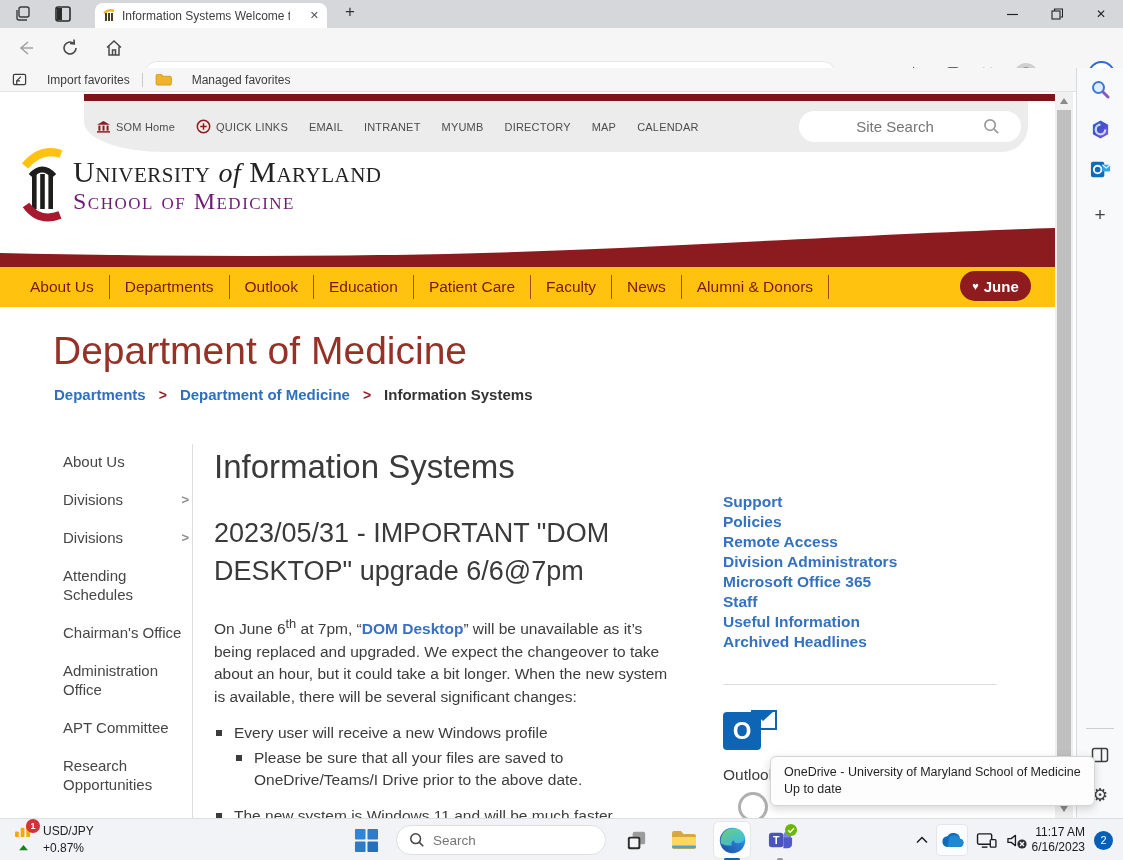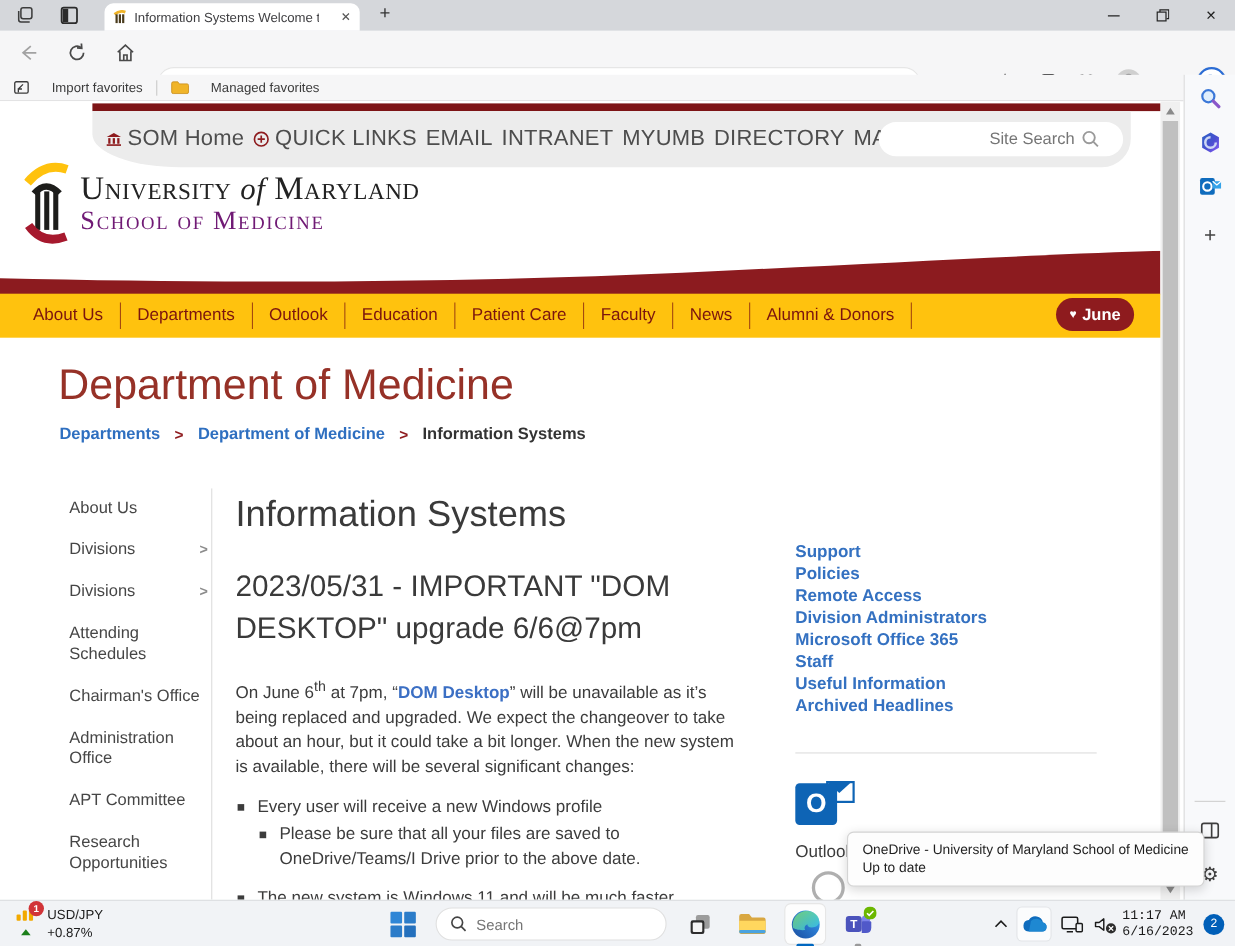--- a/index.html
+++ b/index.html
@@ -47,25 +47,25 @@
   .es-ico { position:absolute; left:50%; transform:translateX(-50%); width:22px; height:22px; display:flex; align-items:center; justify-content:center; }
   .es-plus { font-size:19px; color:#444; }
   .es-div { position:absolute; left:9px; top:660px; width:28px; height:1px; background:#cfcfcf; }
   .es-gear { font-size:18px; color:#3f3f3f; }
 
   
   .page { position:absolute; left:0; top:92px; width:1073px; height:726px; background:#fff; overflow:hidden; }
   .maroon-bar { position:absolute; left:84px; top:2px; width:971px; height:7px; background:#7d1416; }
   .util-box { position:absolute; left:84px; top:9px; width:944px; height:51px; background:#ececec;
     border-radius:0 0 26px 80px / 0 0 26px 30px; display:flex; align-items:center; padding-left:12px; }
-  .util-nav { display:flex; align-items:center; gap:8px; font-size:20px; color:#4d4d4d; }
+  .util-nav { display:flex; align-items:center; gap:21px; font-size:11px; color:#4d4d4d; }
   .util-item { display:flex; align-items:center; gap:5px; letter-spacing:.2px; white-space:nowrap; }
   .site-search { position:absolute; right:7px; top:10px; width:222px; height:31px; background:#fff; border-radius:16px;
     border:none; display:flex; align-items:center; }
-  .site-search input { border:none; outline:none; background:transparent; width:170px; text-align:right;
+  .site-search input { border:none; outline:none; background:transparent; width:170px; text-align:center;
     font-size:15px; color:#8f8f8f; padding-right:6px; margin-left:14px; font-family:"Liberation Sans",sans-serif; }
 
   .logo { position:absolute; left:22px; top:53px; display:flex; align-items:center; gap:9px; }
   .logo-text { font-family:"Liberation Serif", serif; color:#232323; }
   .logo-l1 { font-size:30px; font-variant:small-caps; letter-spacing:.5px; line-height:30px; }
   .logo-l1 .of { font-style:italic; font-variant:normal; font-size:28px; }
   .logo-l2 { font-size:24px; font-variant:small-caps; letter-spacing:1.5px; line-height:26px; color:#701a75; }
 
   .wave { position:absolute; left:0; top:136px; width:1055px; height:40px; }
   .mainnav { position:absolute; left:0; top:175px; width:1055px; height:40px; background:#ffc20e;
@@ -128,21 +128,21 @@
   .tb-center { position:absolute; left:348px; top:0; height:42px; display:flex; align-items:center; gap:12px; }
   .tb-search { width:210px; height:30px; background:#fff; border:1px solid #e0e0e0; border-radius:15px;
     display:flex; align-items:center; padding-left:12px; gap:8px; }
   .tb-search input { border:none; outline:none; font-size:13.5px; color:#616161; width:150px; background:transparent; font-family:"Liberation Sans",sans-serif; }
   .app { position:relative; width:36px; height:36px; display:flex; align-items:center; justify-content:center; border-radius:5px; }
   .app.active { background:#fdfdfd; box-shadow:0 0 0 1px #e6e6e6; }
   .underline { position:absolute; bottom:-3px; left:10px; width:16px; height:3px; border-radius:2px; background:#0067c0; }
   .dot { position:absolute; bottom:-3px; left:15px; width:6px; height:3px; border-radius:2px; background:#9a9a9a; }
   .tray { position:absolute; right:10px; top:0; height:42px; display:flex; align-items:center; gap:9px; }
   .od-box { width:30px; height:30px; background:#fbfcfd; border-radius:4px; box-shadow:0 0 0 1px #e3e5e8; display:flex; align-items:center; justify-content:center; }
-  .clock { text-align:left; font-size:12px; color:#1a1a1a; line-height:15px;font-family:Liberation Mono, monospace; }
+  .clock { text-align:right; font-size:12px; color:#1a1a1a; line-height:15px; }
   .notif { width:19px; height:19px; border-radius:50%; background:#005fb8; color:#fff; font-size:11px;
     display:flex; align-items:center; justify-content:center; }
 
   svg { display:block; }
 </style>
 </head>
 <body>
 
 <div class="screen">
 

